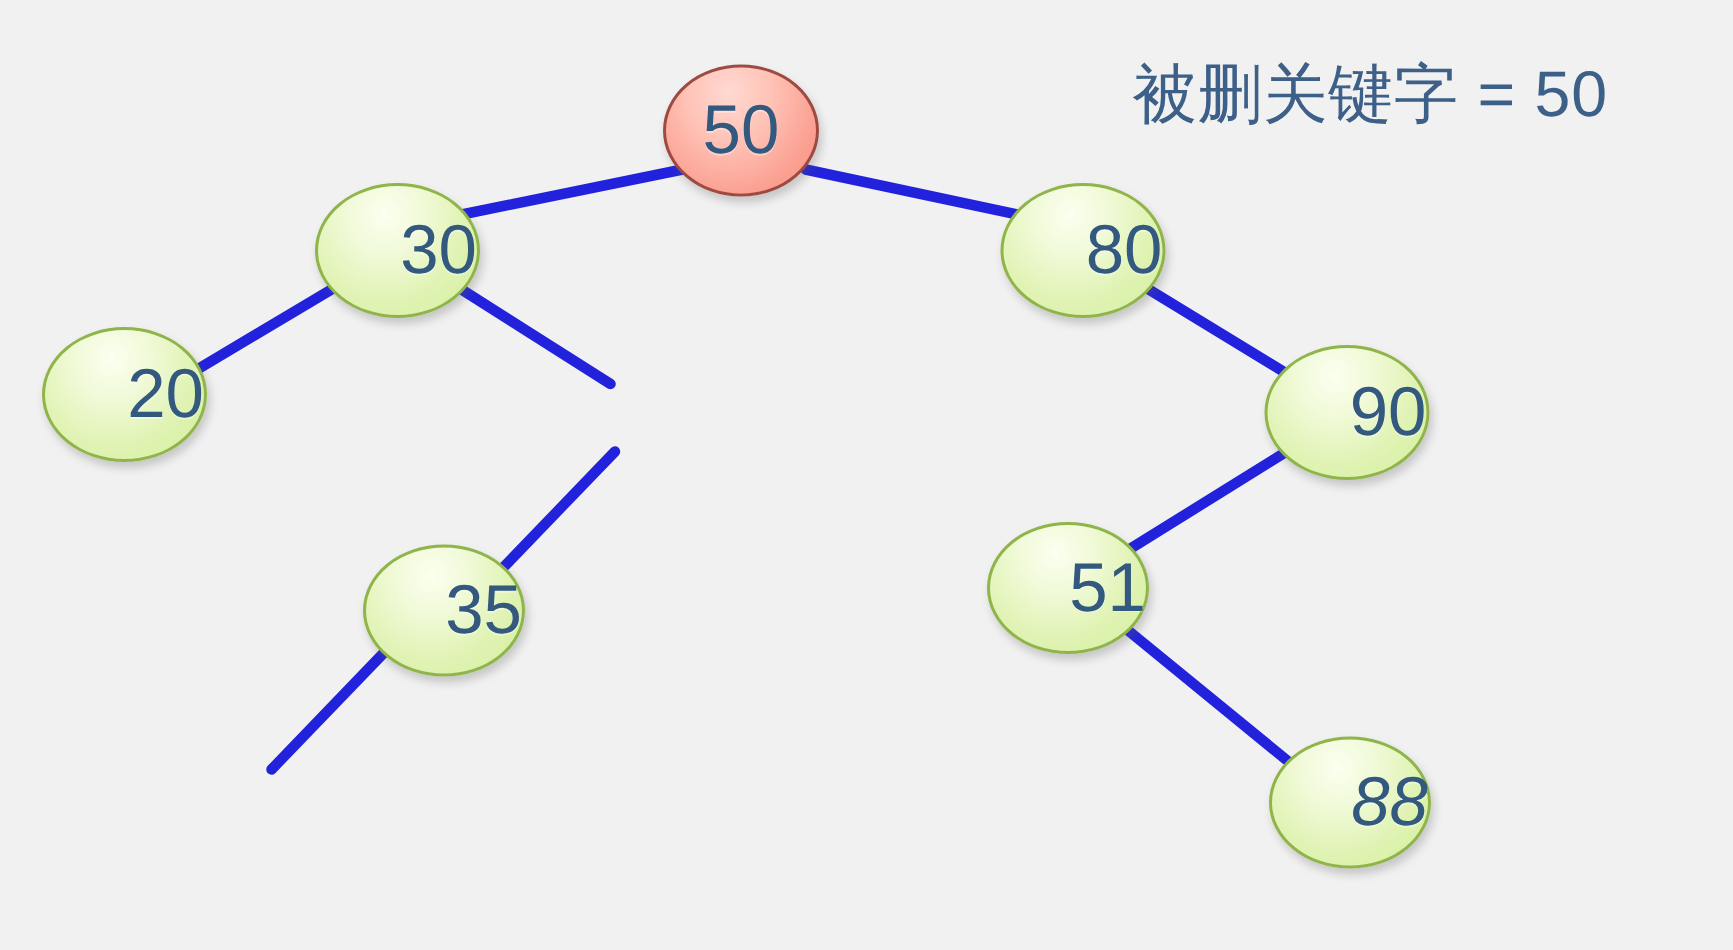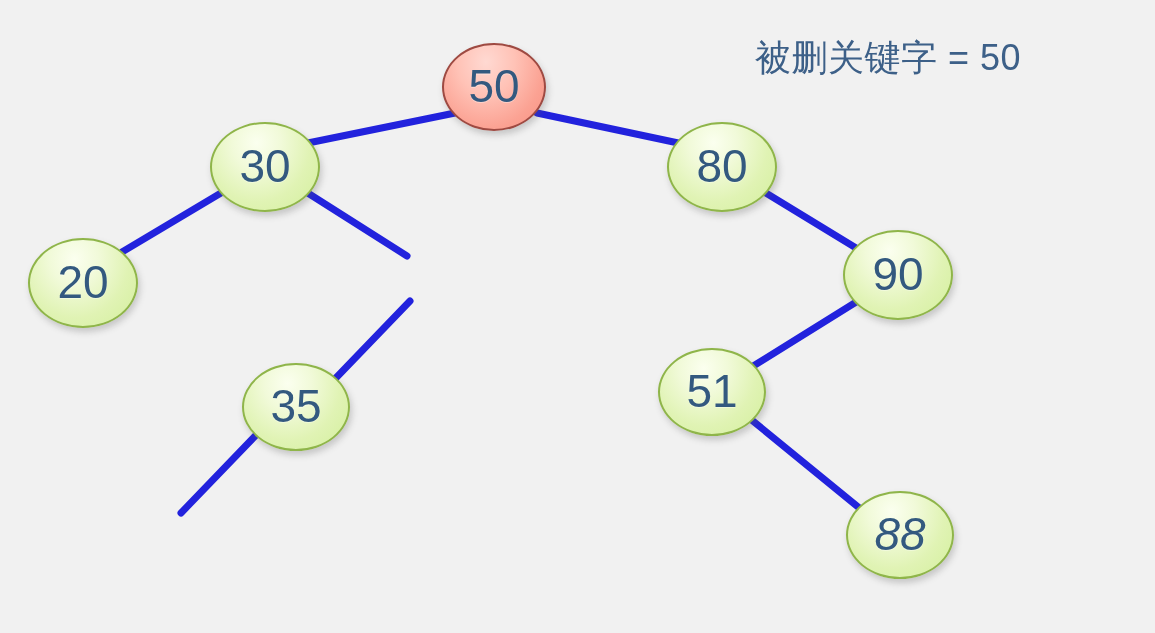--- a/index.html
+++ b/index.html
@@ -37,41 +37,42 @@
     letter-spacing: 0.5px;
   }
   #label-example {
     left: 108px;
     top: 20px;
     font-size: 46px;
   }
   #label-deleted-key {
     left: 755px;
     top: 34px;
-    font-size: 36px;
+    font-size: 43px;
   }
   .node {
     position: absolute;
     display: flex;
     align-items: center;
     justify-content: center;
     border-radius: 50%;
     box-sizing: border-box;
     box-shadow: 2px 4px 6px rgba(90, 90, 90, 0.28);
   }
   .node .node-text {
     font-size: 46px;
     color: #33597f;
     line-height: 1;
     transform: translateY(-1px);
     text-shadow: 0 1px 0 rgba(255,255,255,0.35);
   }
   .node.green {
     background: radial-gradient(ellipse at 42% 22%, #fbffef 0%, #f1fad9 28%, #e0f3b4 62%, #d3ef9c 100%);
     border: 2px solid #8fb54a;
+    justify-content: flex-end;
   }
   .node.red {
     background: radial-gradient(ellipse at 42% 20%, #ffd9d2 0%, #ffc2b6 35%, #fba293 70%, #f79182 100%);
     border: 2px solid #9e4a42;
   }
   .node.purple {
     background: radial-gradient(ellipse at 42% 22%, #efe6f8 0%, #e4d7f3 38%, #d6c6ec 72%, #cdbce6 100%);
     border: 2px solid #7a65a8;
   }
 </style>
@@ -95,21 +96,21 @@
   <div id="node-layer">
       <div class="node red" style="left: 442px; top: 43px; width: 104px; height: 88px;">
         <span class="node-text">50</span>
       </div>
       <div class="node green" style="left: 210px; top: 122px; width: 110px; height: 90px;">
         <span class="node-text">30</span>
       </div>
       <div class="node green" style="left: 667px; top: 122px; width: 110px; height: 90px;">
         <span class="node-text">80</span>
       </div>
-      <div class="node green" style="left: 28px; top: 238px; width: 110px; height: 90px;">
+      <div class="node green" style="left: 28px; top: 218px; width: 110px; height: 90px;">
         <span class="node-text">20</span>
       </div>
       <div class="node green" style="left: 843px; top: 230px; width: 110px; height: 90px;">
         <span class="node-text">90</span>
       </div>
       <div class="node green" style="left: 242px; top: 363px; width: 108px; height: 88px;">
         <span class="node-text">35</span>
       </div>
       <div class="node green" style="left: 658px; top: 348px; width: 108px; height: 88px;">
         <span class="node-text">51</span>

